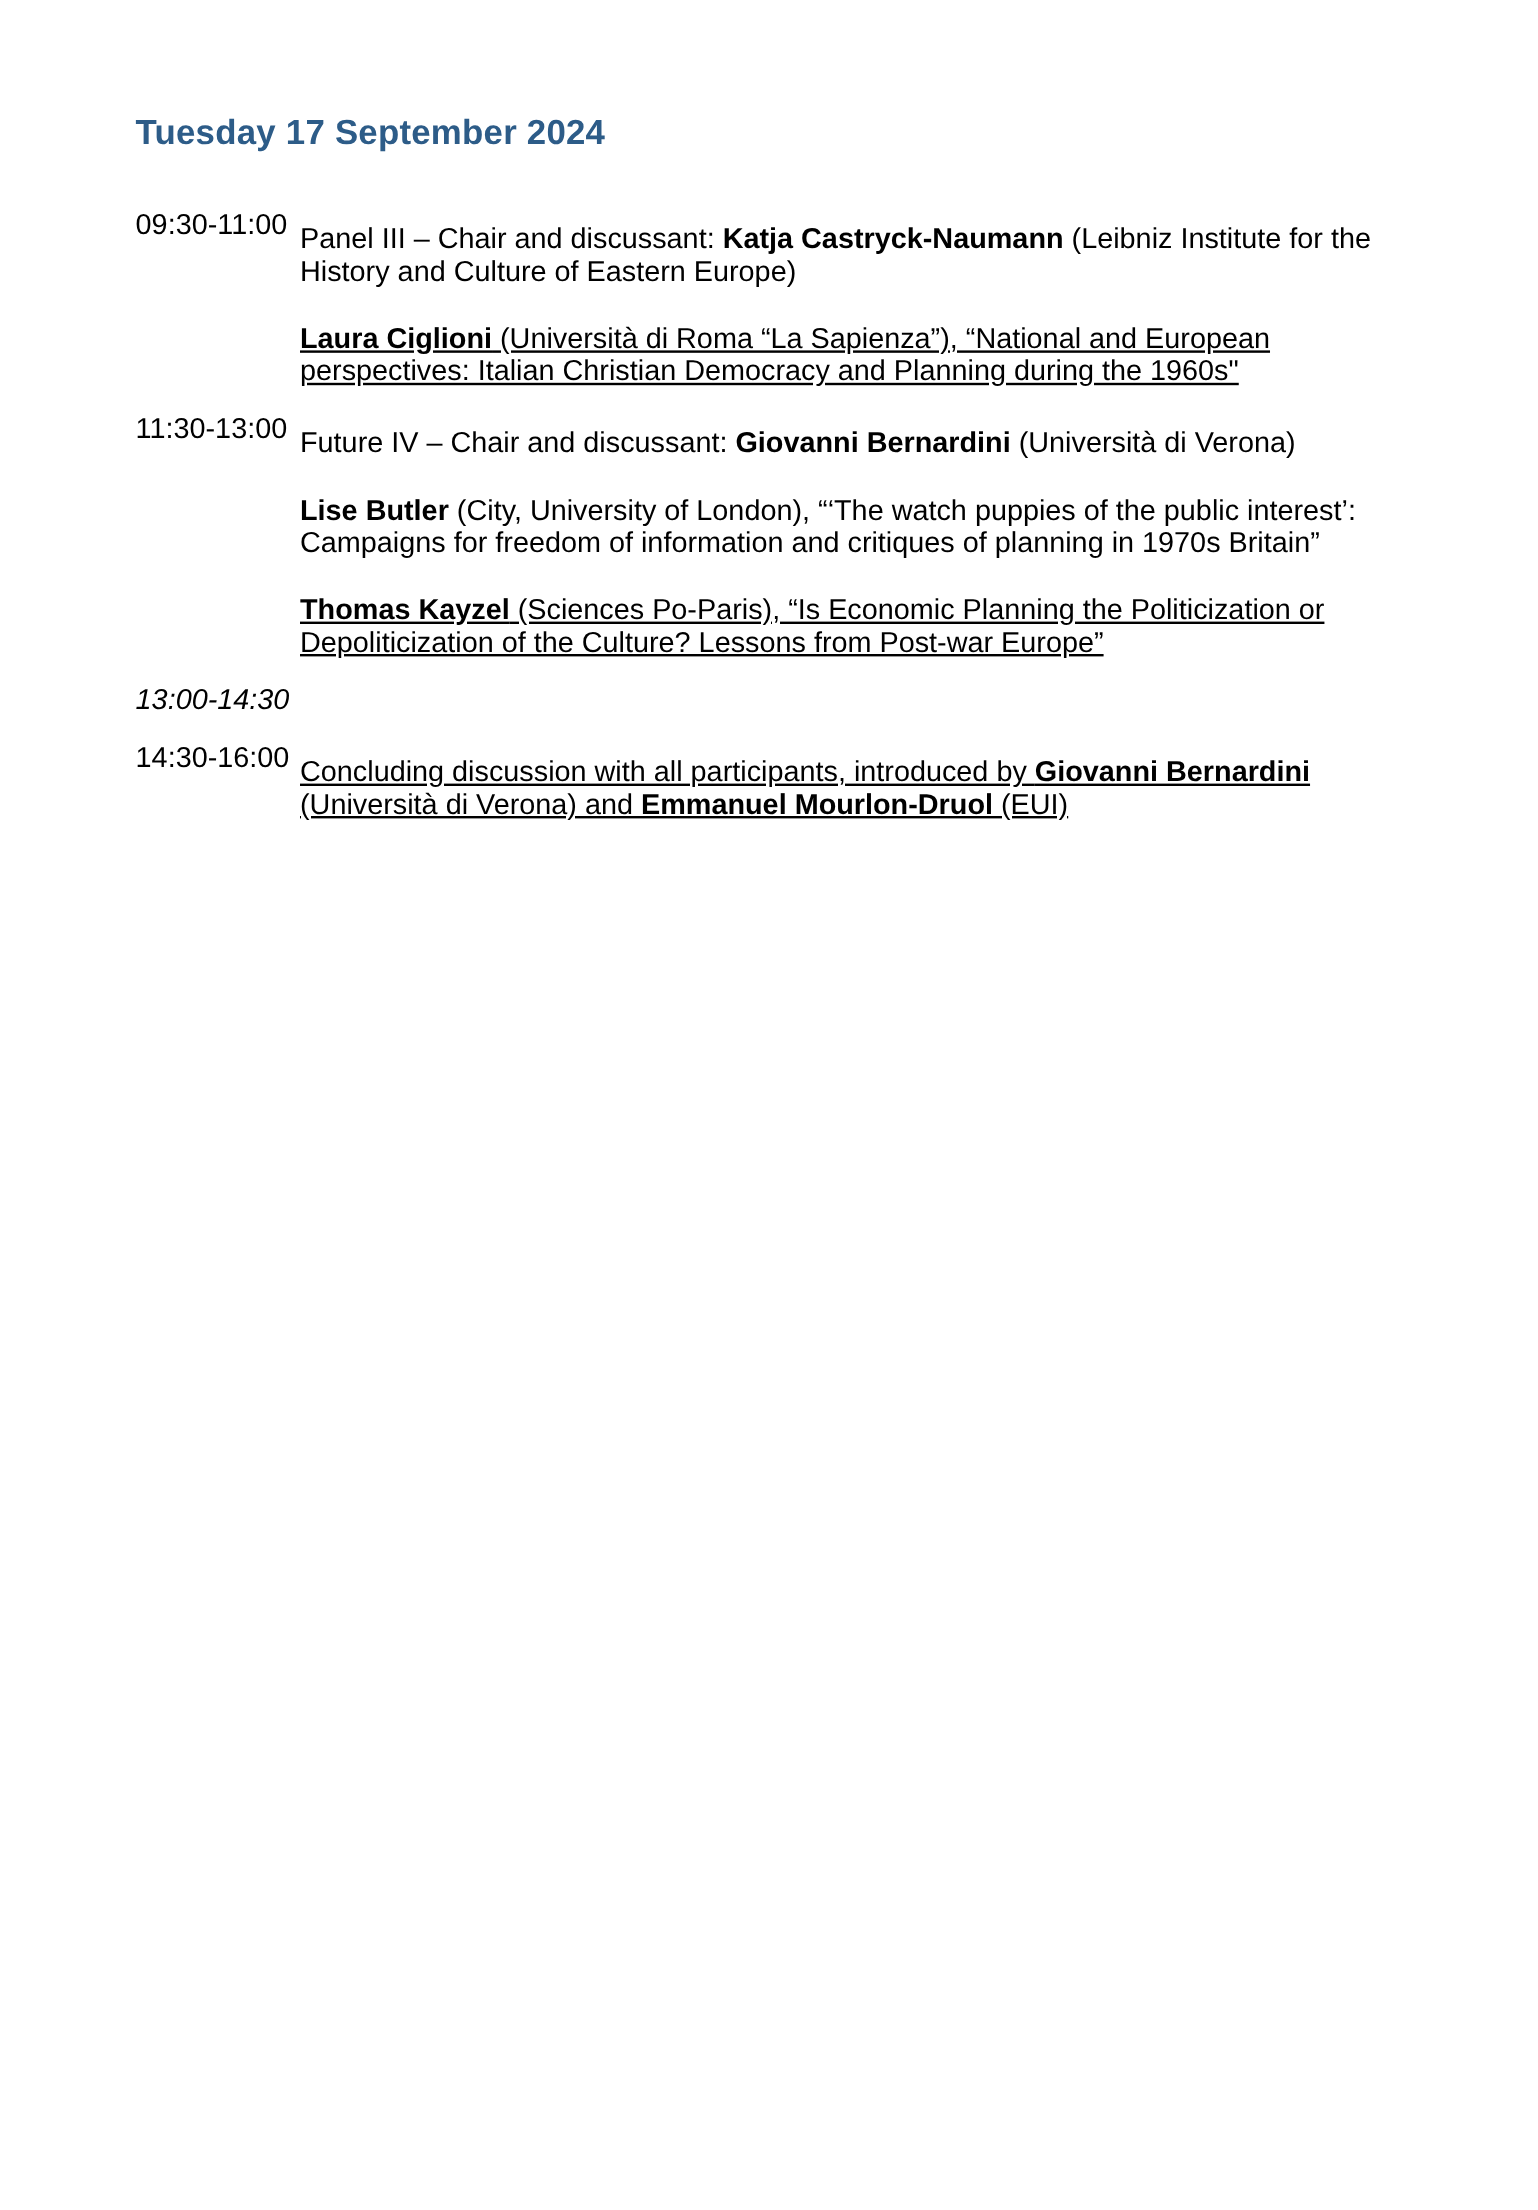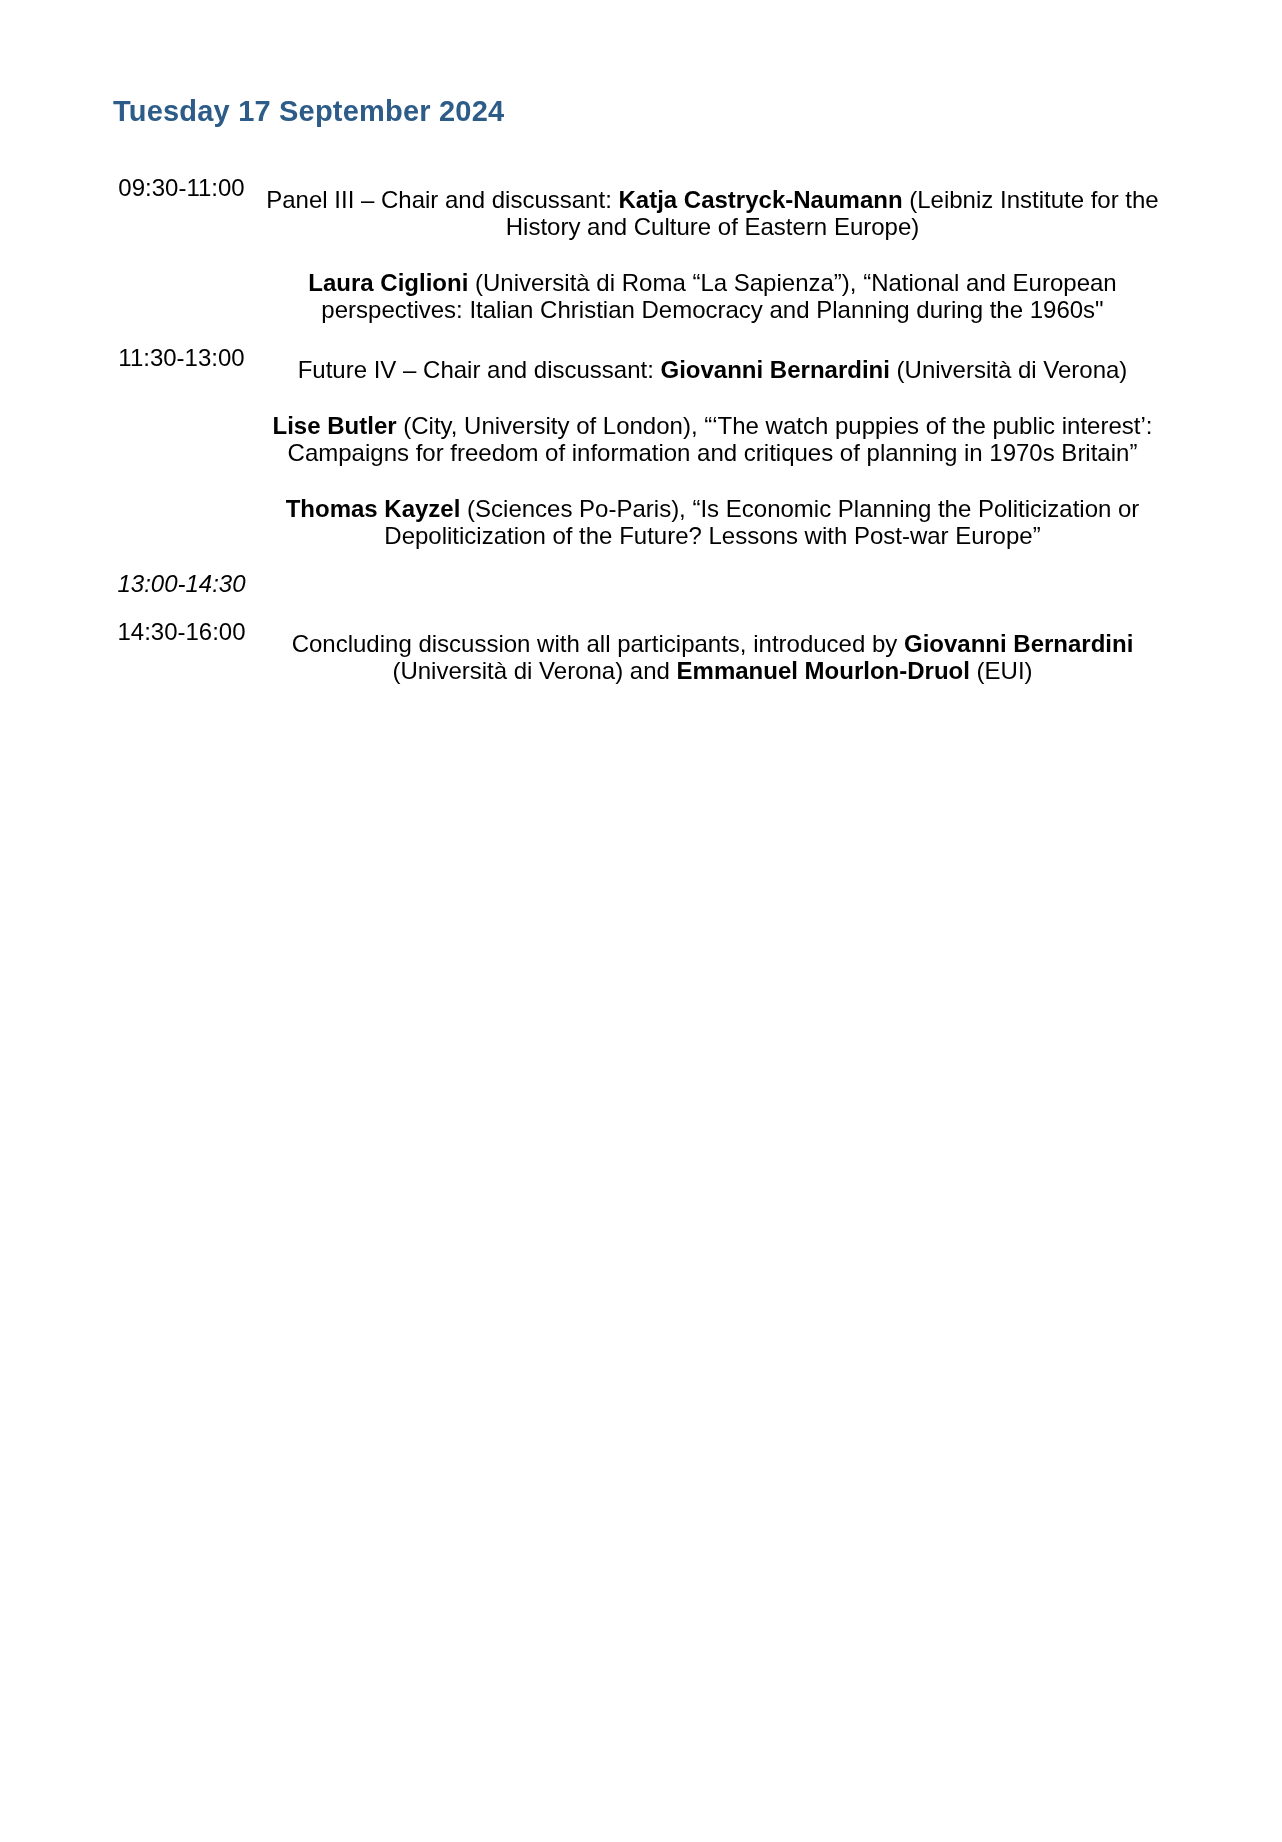--- a/index.html
+++ b/index.html
@@ -19,34 +19,33 @@
     font-size: 29px;
     font-weight: bold;
     line-height: 33px;
     margin: 0 0 46px 0;
     letter-spacing: 0.2px;
   }
   .row {
     display: grid;
     grid-template-columns: 137px 1fr;
     margin: 0 0 21px 0;
-    text-align: center;
   }
   .time {
     font-size: 24px;
     line-height: 27px;
     white-space: nowrap;
   }
   .para {
     margin: 12px 0 29px 0;
     font-size: 24px;
     line-height: 27px;
     max-width: 925px;
   }
-  .para:last-child { margin-bottom: 0; }
+  .para:last-child { margin-bottom: 0; text-decoration: underline; }
   .b { font-weight: bold; }
   .i { font-style: italic; }
 </style>
 </head>
 <body>
 
 <div class="page">
   <h1 class="heading" style="color: rgb(45, 92, 136);">Tuesday 17 September 2024</h1>
   <div id="schedule">
       <div class="row">
@@ -54,21 +53,21 @@
         <div>
           <p class="para"><span class="">Panel III – Chair and discussant: </span><span class="b ">Katja Castryck-Naumann</span><span class=""> (Leibniz Institute for the History and Culture of Eastern Europe)</span></p>
           <p class="para"><span class="b ">Laura Ciglioni</span><span class=""> (Università di Roma “La Sapienza”), “National and European perspectives: Italian Christian Democracy and Planning during the 1960s"</span></p>
         </div>
       </div>
       <div class="row">
         <div class="time">11:30-13:00</div>
         <div>
           <p class="para"><span class="">Future IV – Chair and discussant: </span><span class="b ">Giovanni Bernardini</span><span class=""> (Università di Verona)</span></p>
           <p class="para"><span class="b ">Lise Butler</span><span class=""> (City, University of London), “‘The watch puppies of the public interest’: Campaigns for freedom of information and critiques of planning in 1970s Britain”</span></p>
-          <p class="para"><span class="b ">Thomas Kayzel</span><span class=""> (Sciences Po-Paris), “Is Economic Planning the Politicization or Depoliticization of the Future? Lessons with Post-war Europe”</span></p>
+          <p class="para"><span class="b ">Thomas Kayzel</span><span class=""> (Sciences Po-Paris), “Is Economic Planning the Politicization or Depoliticization of the Culture? Lessons from Post-war Europe”</span></p>
         </div>
       </div>
       <div class="row">
         <div class="time i">13:00-14:30</div>
       </div>
       <div class="row">
         <div class="time">14:30-16:00</div>
         <div>
           <p class="para"><span class="">Concluding discussion with all participants, introduced by </span><span class="b ">Giovanni Bernardini</span><span class=""> (Università di Verona) and </span><span class="b ">Emmanuel Mourlon-Druol</span><span class=""> (EUI)</span></p>
         </div>

